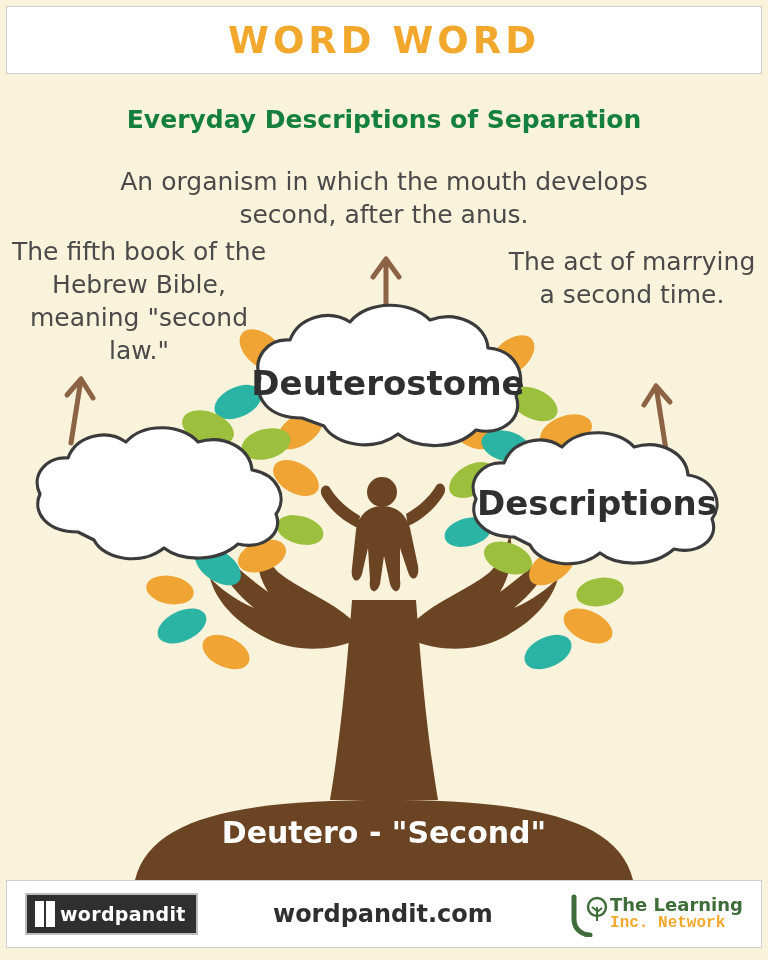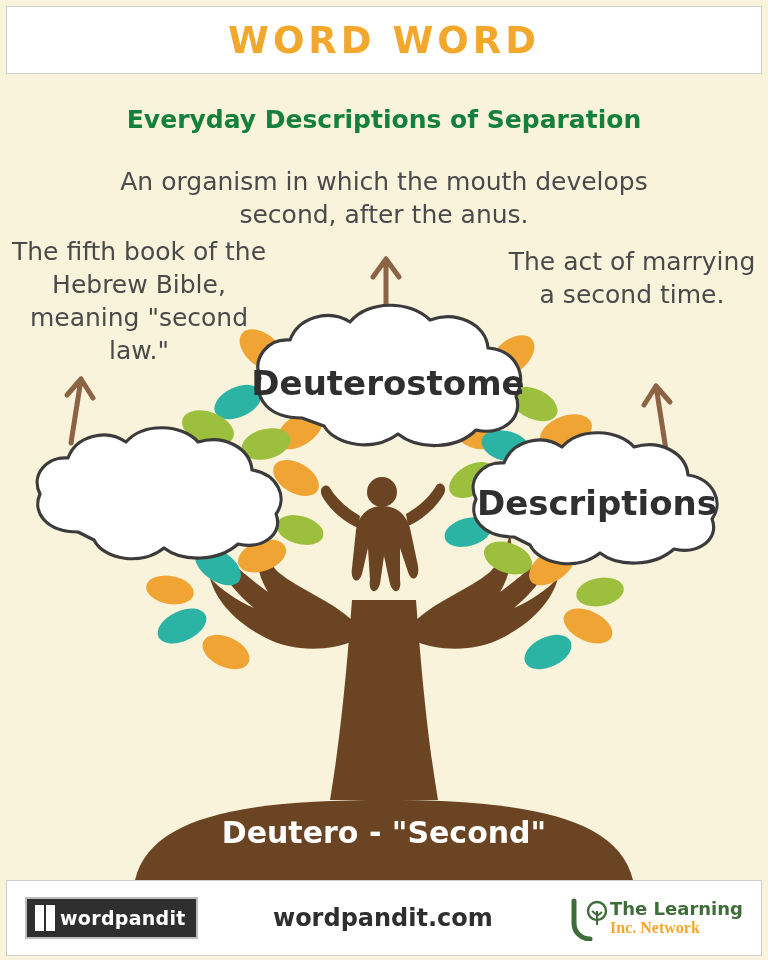--- a/index.html
+++ b/index.html
@@ -92,21 +92,21 @@
     font-weight: bold;
     color: #ffffff;
     font-family: "DejaVu Sans", sans-serif;
     z-index: 5;
   }
 
   
   .footer {
     position: absolute;
     left: 6px; top: 880px;
-    width: 756px; height: 76px;
+    width: 756px; height: 68px;
     background: #ffffff;
     border: 1px solid #cfcfcf;
     display: flex; align-items: center; justify-content: space-between;
     padding: 16px 18px;
   }
   .brand-badge {
     display: flex; align-items: center;
     background: #2f2f2f;
     border: 2px solid #bdbdbd;
     padding: 6px 10px 6px 8px;
@@ -127,21 +127,21 @@
     color: #ffffff; font-size: 19px; font-weight: bold;
     font-family: "DejaVu Sans", sans-serif; letter-spacing: .3px;
   }
   .footer-url {
     font-size: 24px; font-weight: bold; color: #2f2f2f;
     font-family: "DejaVu Sans", sans-serif;
   }
   .partner { display: flex; align-items: center; gap: 2px; }
   .partner-text { line-height: 1.12; }
   .partner-l1 { font-size: 18px; font-weight: bold; color: #3f6d3a; font-family: "DejaVu Sans", sans-serif; }
-  .partner-l2 { font-size: 16px; font-weight: bold; color: #f2a82c; font-family: Liberation Serif, serif; }
+  .partner-l2 { font-size: 16px; font-weight: bold; color: #f2a82c; font-family: Liberation Mono, monospace; }
 </style>
 </head>
 <body>
 
 <div class="page">
 
   <div class="header">
     <div class="header-title">WORD WORD</div>
   </div>
 

